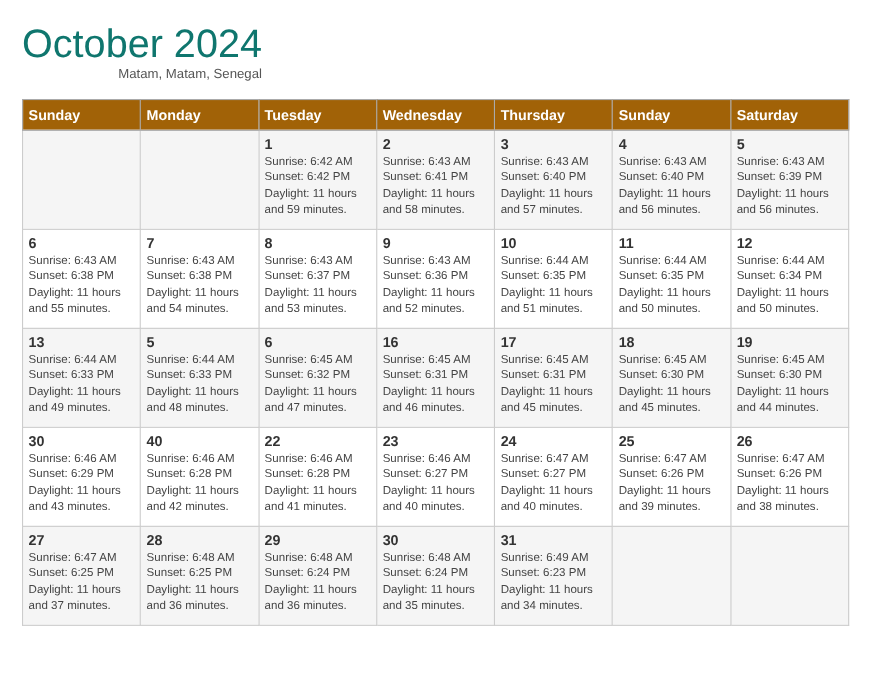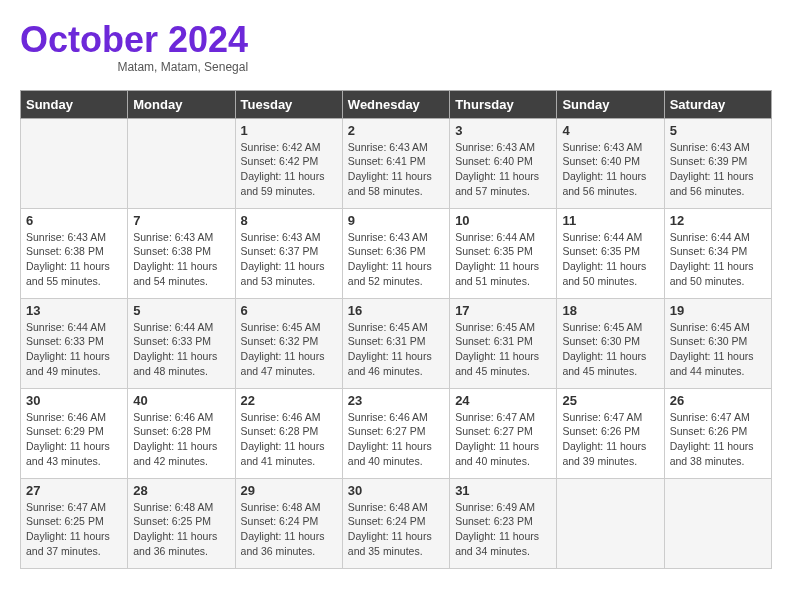--- a/index.html
+++ b/index.html
@@ -26,35 +26,35 @@
       font-weight: bold;
       color: #333;
       line-height: 1;
     }
     .logo-text span.blue { color: #1565c0; }
     .title-block {
       text-align: right;
     }
     .month-title {
       font-size: 36px;
-      font-weight: bold;
-      color: #6d28d9;
+      font-weight: normal;
+      color: #0f766e;
       line-height: 1.1;
     }
     .location {
       font-size: 12px;
       color: #555;
     }
     table {
       width: 100%;
       border-collapse: collapse;
       font-size: 11px;
     }
     thead tr th {
-      background-color: #404040;
+      background-color: #a16207;
       color: #fff;
       text-align: left;
       padding: 6px 5px;
       font-size: 13px;
       font-weight: bold;
       border: 1px solid #aaa;
     }
     tbody tr td {
       border: 1px solid #ccc;
       vertical-align: top;

